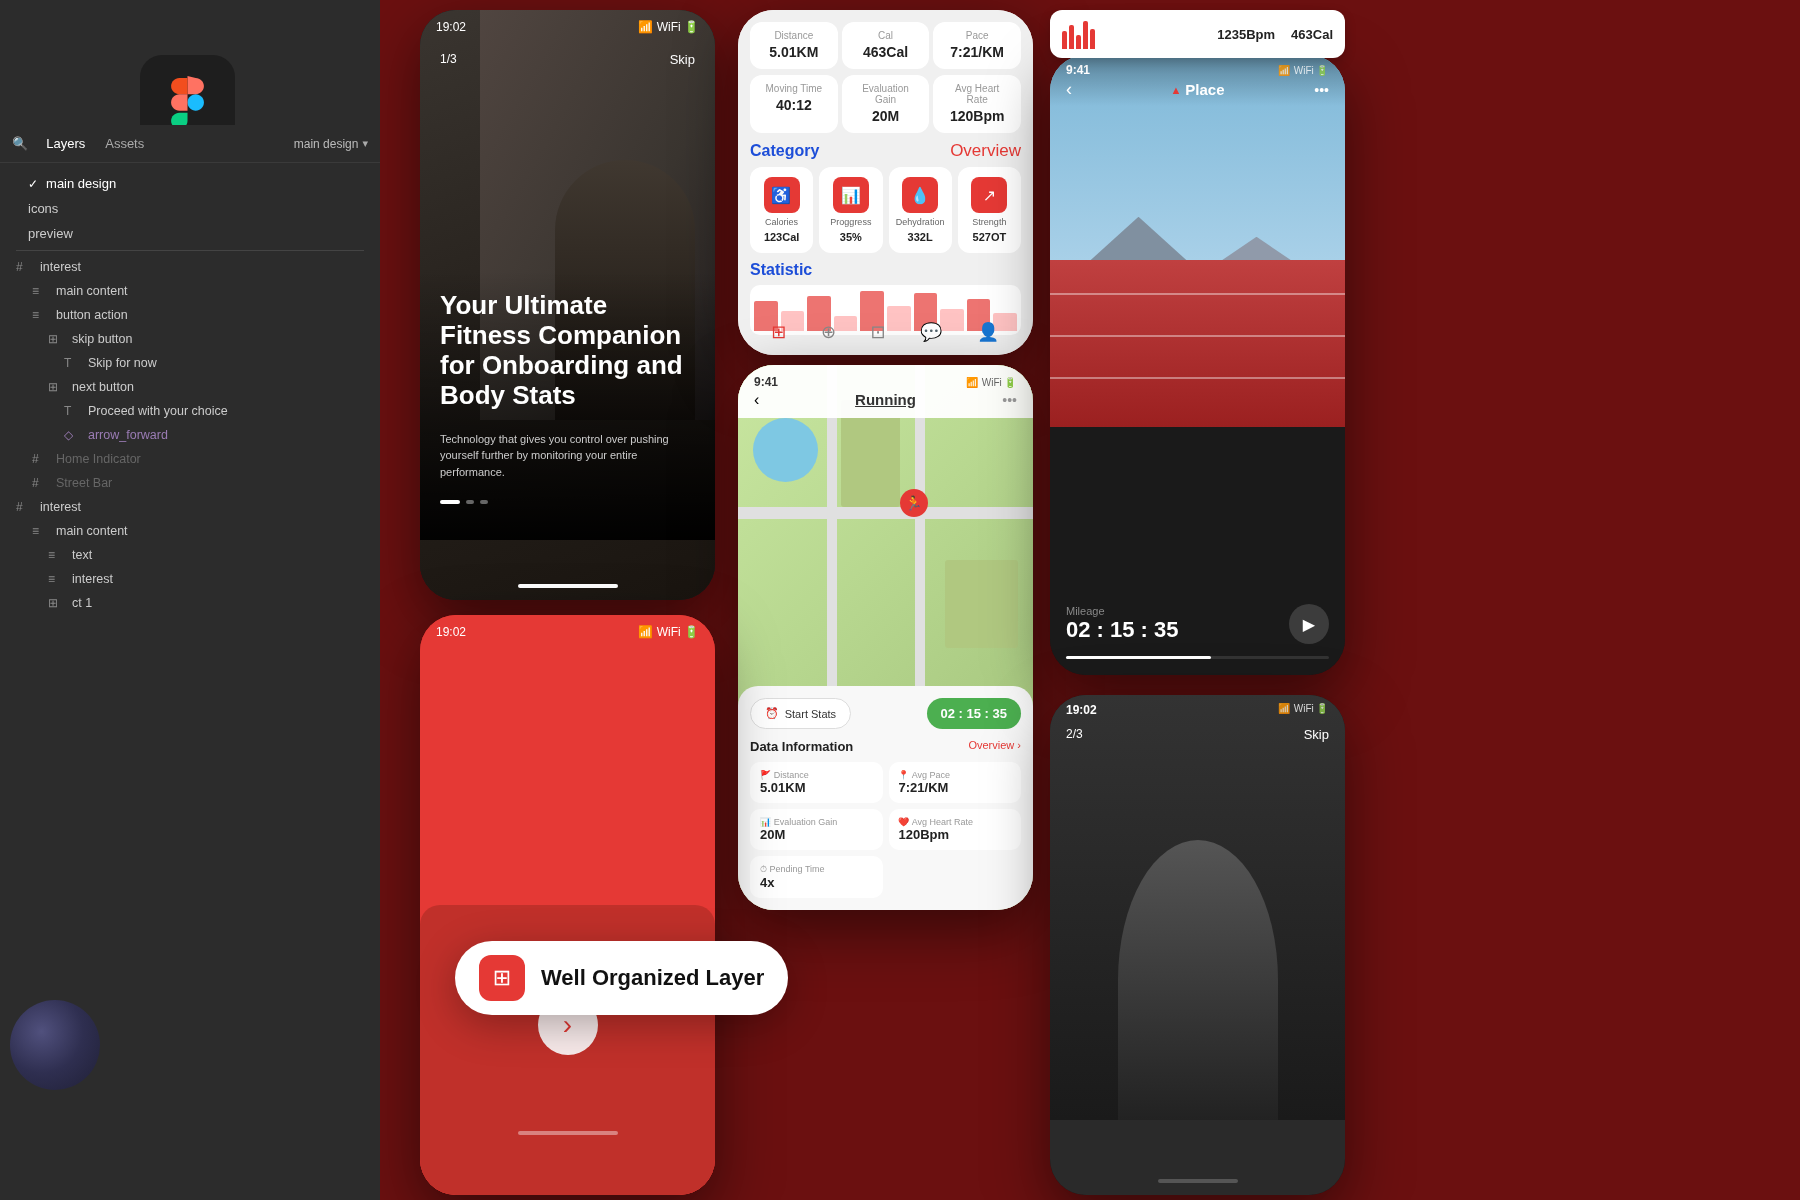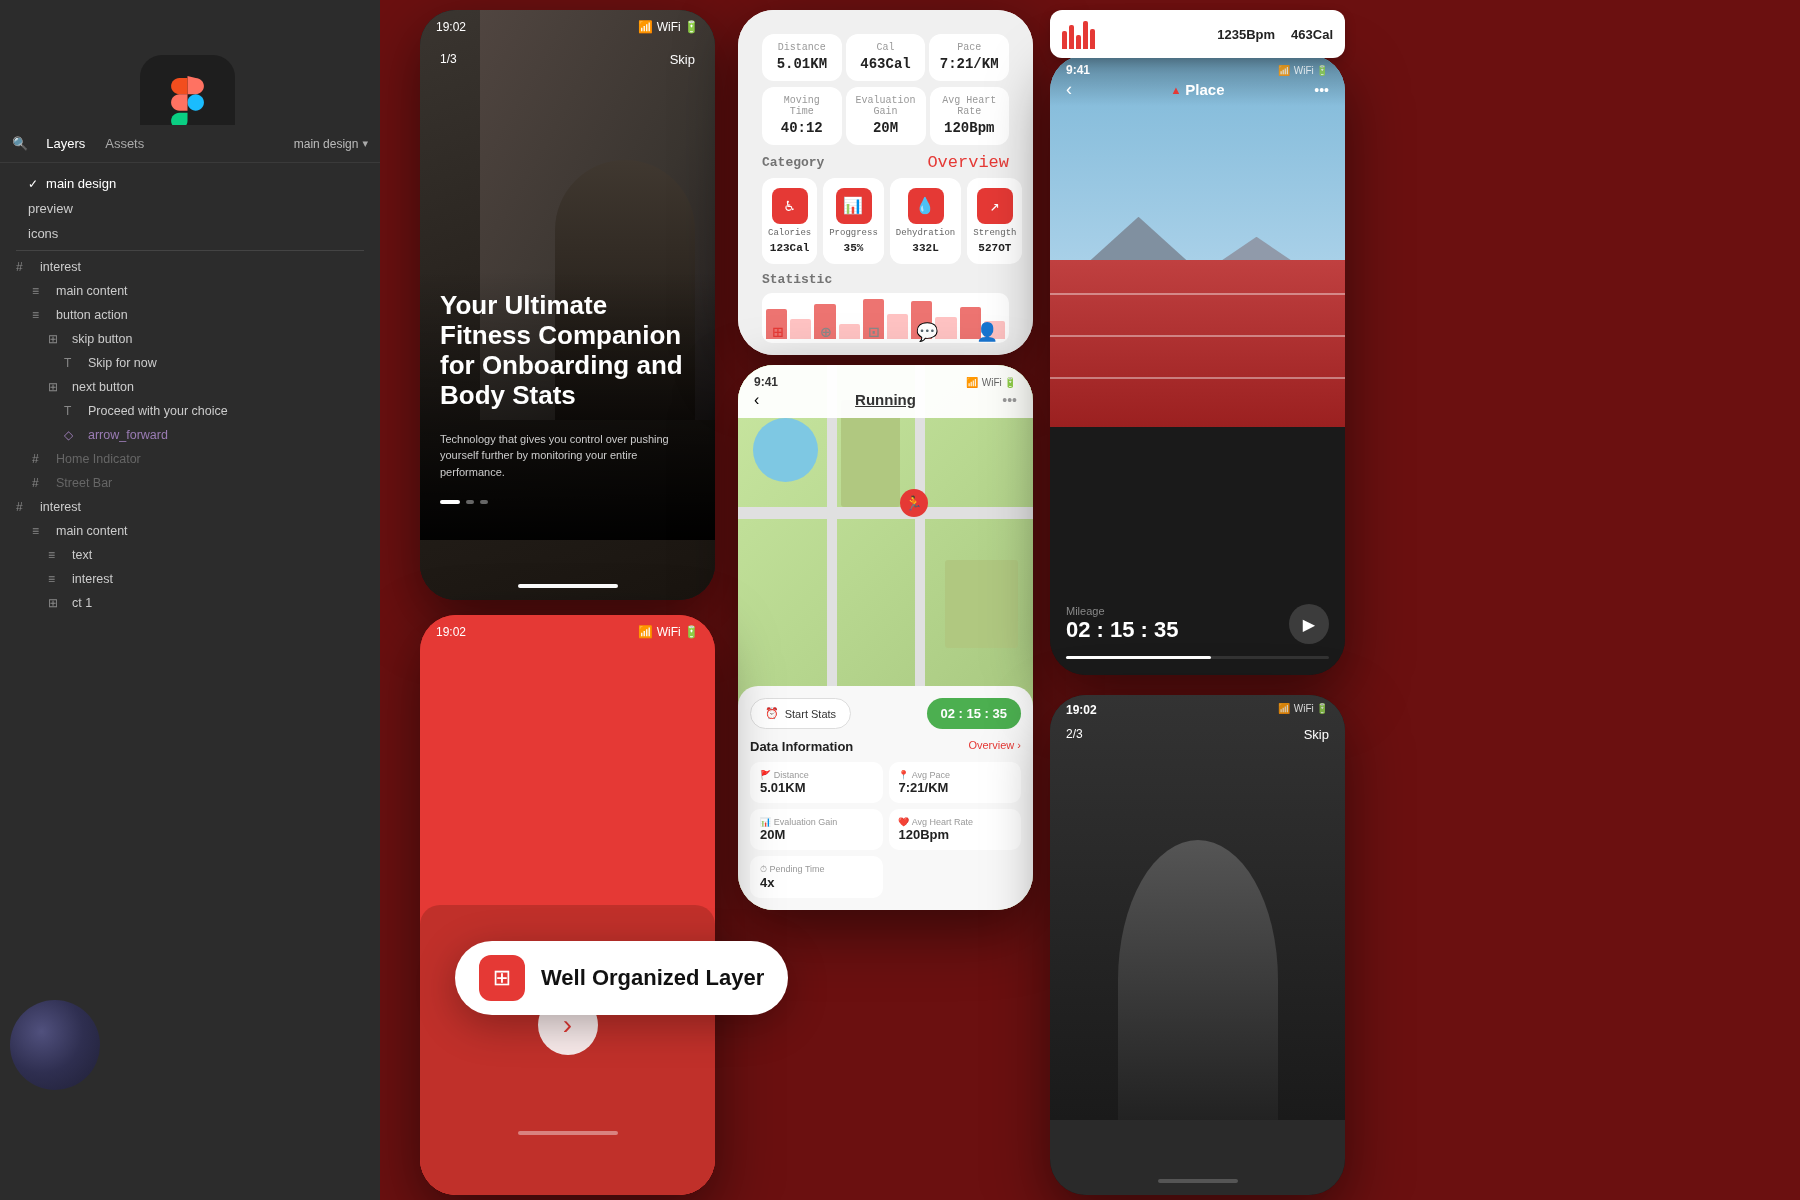--- a/index.html
+++ b/index.html
@@ -192,40 +192,39 @@
 
     
     .phone2 {
       left: 738px; top: 10px;
       width: 295px; height: 345px;
       background: #f5f5f5;
     }
     .phone2-inner {
       width: 100%; height: 100%;
       background: #f0f0f0;
-      padding: 24px;
+      padding: 12px;
       position: relative;
-      font-family: Liberation Mono, monospace;
     }
     .stat-box {
       flex: 1;
       background: #fff;
       border-radius: 12px;
       padding: 8px 10px;
       text-align: center;
     }
     .stat-label { color: #999; font-size: 10px; display: block; margin-bottom: 2px; }
     .stat-value { color: #222; font-size: 14px; font-weight: 700; }
     .section-header {
       display: flex;
       justify-content: space-between;
       align-items: center;
       margin: 8px 0 6px;
     }
-    .section-title { color: #737373; font-size: 13px; font-weight: 700; }
+    .section-title { color: #1d4ed8; font-size: 16px; font-weight: 700; }
     .section-link { color: #e53935; font-size: 17px; }
     .category-row {
       display: flex;
       gap: 6px;
       margin-bottom: 8px;
     }
     .cat-item {
       flex: 1;
       background: #fff;
       border-radius: 12px;
@@ -586,24 +585,24 @@
   </div>
 
   <div class="layers-panel">
 
 
     <div class="page-item active">
       <span class="check">✓</span>
       <span>main design</span>
     </div>
     <div class="page-item">
+      <span>icons</span>
+    </div>
+    <div class="page-item">
       <span>preview</span>
-    </div>
-    <div class="page-item">
-      <span>icons</span>
     </div>
 
     <div class="divider-line"></div>
 
     <div class="layer-item">
       <span class="icon">#</span>
       <span>interest</span>
     </div>
     <div class="layer-item indent1">
       <span class="icon">≡</span>

